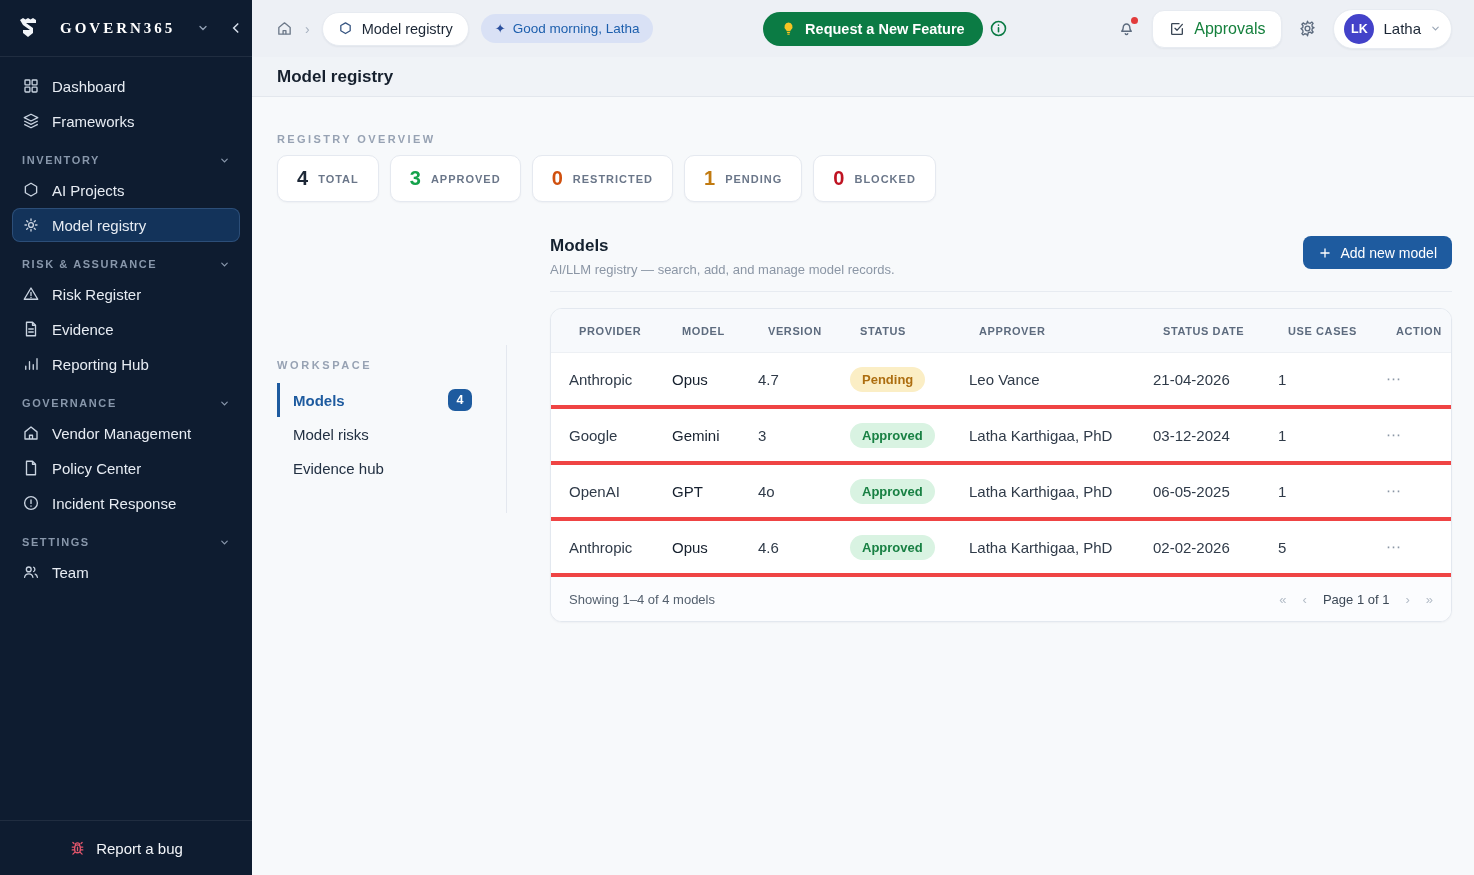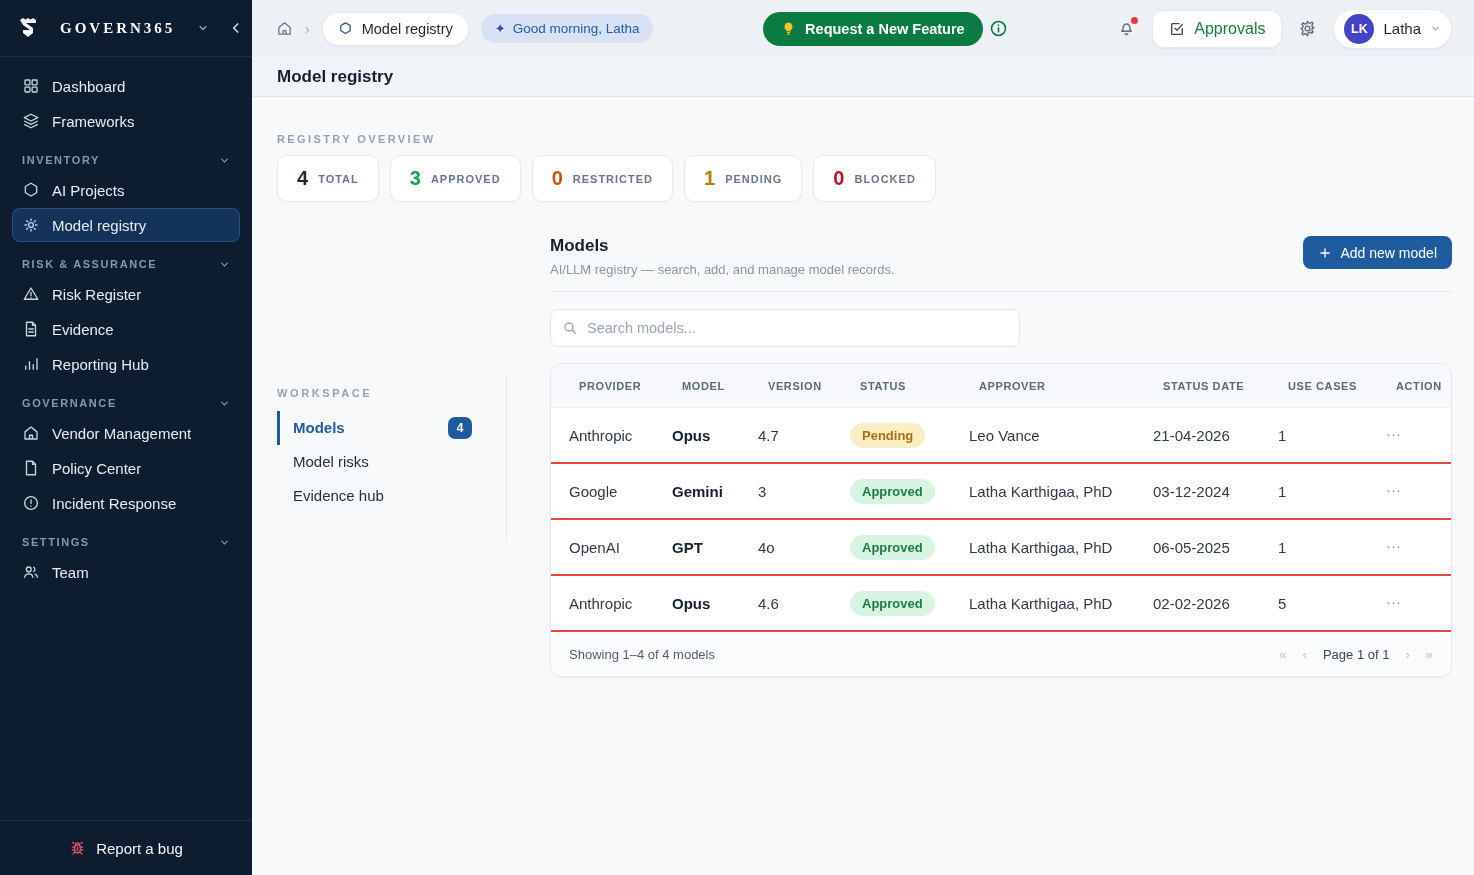--- a/index.html
+++ b/index.html
@@ -171,24 +171,24 @@
   .search-wrap input::placeholder { color:#9aa6b5; }
   .search-icn { position:absolute; left:12px; top:11px; color:#9aa6b5; }
 
   .table-card {
     margin-top:16px; background:#ffffff; border:1px solid #e3e8ef;
     border-radius:12px; overflow:hidden; box-shadow:0 1px 2px rgba(20,35,60,.04);
   }
   .tgrid { display:grid; grid-template-columns:103px 86px 92px 119px 184px 125px 108px 1fr; padding-left:18px; align-items:center; }
   .thead { height:44px; background:#f7f9fc; border-bottom:1px solid #edf0f4; }
   .th { font-size:11px; font-weight:700; letter-spacing:.6px; color:#5d6b7e; text-transform:uppercase;margin-left:10px; }
-  .trow { height:56px; border-bottom:2px solid #ef4444; }
+  .trow { height:56px; border-bottom:4px solid #ef4444; }
   .trow:last-of-type { border-bottom:1px solid #eef1f5; }
   .td { font-size:15px; color:#303b49; }
-  .td.model { font-weight:700; color:#16202e; }
+  .td.model { font-weight:400; color:#16202e; }
   .status-pill {
     display:inline-block; font-size:13px; font-weight:600;
     border-radius:14px; padding:5px 12px;
   }
   .status-pill.pending { background:#fbeec5; color:#ad6e10; }
   .status-pill.approved { background:#d9f3e2; color:#188043; }
   .dots { color:#8b97a6; font-size:15px; letter-spacing:1px; cursor:pointer; }
 
   .tfoot {
     height:44px; display:flex; align-items:center; justify-content:space-between;
@@ -515,29 +515,20 @@
               <svg width="14" height="14" viewBox="0 0 24 24" fill="none" stroke="#ffffff" stroke-width="2.2" stroke-linecap="round">
                   <path d="M12 5v14M5 12h14"></path>
                 </svg>
             </span>
             <span>Add new model</span>
           </button>
         </div>
 
         <div class="panel-divider"></div>
 
-        <div class="search-wrap">
-          <span class="search-icn">
-            <svg width="16" height="16" viewBox="0 0 24 24" fill="none" stroke="currentColor" stroke-width="2" stroke-linecap="round">
-                <circle cx="10.5" cy="10.5" r="6"></circle>
-                <path d="M15.5 15.5L20 20"></path>
-              </svg>
-          </span>
-          <input type="text" placeholder="Search models..." style="">
-        </div>
 
         <div class="table-card">
           <div class="tgrid thead">
             <span class="th">Provider</span>
             <span class="th">Model</span>
             <span class="th">Version</span>
             <span class="th">Status</span>
             <span class="th">Approver</span>
             <span class="th">Status date</span>
             <span class="th">Use cases</span>

